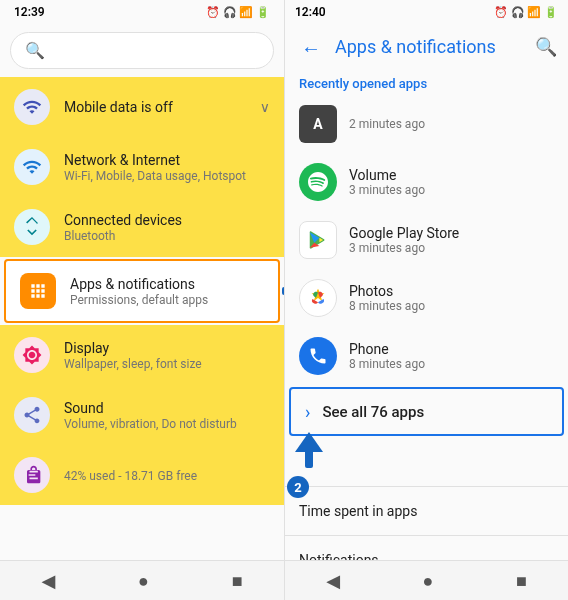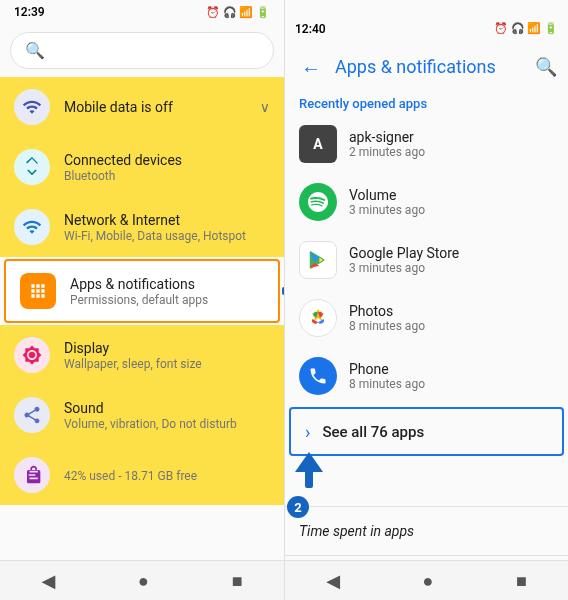--- a/index.html
+++ b/index.html
@@ -137,22 +137,22 @@
       background: #fafafa;
       display: flex;
       flex-direction: column;
       height: 600px;
       border-left: 1px solid #e0e0e0;
     }
 
     .status-bar-right {
       display: flex;
       justify-content: space-between;
-      align-items: flex-start;
-      padding: 22px 10px;
+      align-items: center;
+      padding: 4px 10px;
       background: #fafafa;
       height: 24px;
     }
 
     .header-right {
       display: flex;
       align-items: center;
       padding: 8px 10px;
       background: #fafafa;
       gap: 8px;
@@ -250,21 +250,20 @@
       height: 1px;
       background: #e0e0e0;
       margin: 4px 0;
     }
 
     .other-item {
       display: flex;
       flex-direction: column;
       padding: 12px 14px;
       cursor: pointer;
-      font-style: italic;
     }
 
     .other-item-title {
       font-size: 14px;
       color: #212121;
     }
 
     
     .icon-apk { background: #424242; }
   </style>
@@ -295,40 +294,40 @@
             <path d="M1 9l2 2c4.97-4.97 13.03-4.97 18 0l2-2C16.93 2.93 7.08 2.93 1 9zm8 8l3 3 3-3c-1.65-1.66-4.34-1.66-6 0zm-4-4l2 2c2.76-2.76 7.24-2.76 10 0l2-2C15.14 9.14 8.87 9.14 5 13z"></path>
           </svg>
       </div>
       <div class="settings-item-text">
         <div class="settings-item-title">Mobile data is off</div>
       </div>
       <span class="chevron-down">∨</span>
     </div>
 
     <div class="settings-item">
+      <div class="settings-item-icon icon-network">
+        <svg width="20" height="20" viewBox="0 0 24 24" fill="#1976d2">
+            <path d="M1 9l2 2c4.97-4.97 13.03-4.97 18 0l2-2C16.93 2.93 7.08 2.93 1 9zm8 8l3 3 3-3c-1.65-1.66-4.34-1.66-6 0zm-4-4l2 2c2.76-2.76 7.24-2.76 10 0l2-2C15.14 9.14 8.87 9.14 5 13z"></path>
+          </svg>
+      </div>
+      <div class="settings-item-text">
+        <div class="settings-item-title">Network &amp; Internet</div>
+        <div class="settings-item-subtitle">Wi-Fi, Mobile, Data usage, Hotspot</div>
+      </div>
+    </div>
+
+    <div class="settings-item">
       <div class="settings-item-icon icon-devices" style="background:#e0f7fa;">
         <svg width="20" height="20" viewBox="0 0 24 24" fill="#00838f">
             <path d="M17.71 7.71L12 2l-5.71 5.71-1.41-1.41L12 0l7.12 7.12-1.41 1.59zM12 22l-5.71-5.71 1.41-1.41L12 19.17l4.29-4.29 1.42 1.42L12 22z"></path>
           </svg>
       </div>
       <div class="settings-item-text">
         <div class="settings-item-title">Connected devices</div>
         <div class="settings-item-subtitle">Bluetooth</div>
-      </div>
-    </div>
-
-    <div class="settings-item">
-      <div class="settings-item-icon icon-network">
-        <svg width="20" height="20" viewBox="0 0 24 24" fill="#1976d2">
-            <path d="M1 9l2 2c4.97-4.97 13.03-4.97 18 0l2-2C16.93 2.93 7.08 2.93 1 9zm8 8l3 3 3-3c-1.65-1.66-4.34-1.66-6 0zm-4-4l2 2c2.76-2.76 7.24-2.76 10 0l2-2C15.14 9.14 8.87 9.14 5 13z"></path>
-          </svg>
-      </div>
-      <div class="settings-item-text">
-        <div class="settings-item-title">Network &amp; Internet</div>
-        <div class="settings-item-subtitle">Wi-Fi, Mobile, Data usage, Hotspot</div>
       </div>
     </div>
 
     <div class="settings-item highlighted" style="position:relative;">
       <div class="settings-item-icon icon-apps" style="background:#ff8c00; border-radius:8px;">
         <svg width="20" height="20" viewBox="0 0 24 24" fill="#fff">
             <path d="M4 8h4V4H4v4zm6 12h4v-4h-4v4zm-6 0h4v-4H4v4zm0-6h4v-4H4v4zm6 0h4v-4h-4v4zm6-10v4h4V4h-4zm-6 4h4V4h-4v4zm6 6h4v-4h-4v4zm0 6h4v-4h-4v4z"></path>
           </svg>
       </div>
       <div class="settings-item-text">
@@ -409,21 +408,20 @@
     <span class="search-btn-right">🔍</span>
   </div>
 
   <div class="section-label">Recently opened apps</div>
 
   <div class="app-list">
 
     <div class="app-item">
       <div class="app-icon icon-apk" style="background:#424242; color:#fff; font-size:14px; font-weight:bold; border-radius:6px;">A</div>
       <div class="app-info">
-        <div class="app-name">apk-signer</div>
         <div class="app-time">2 minutes ago</div>
       </div>
     </div>
 
     <div class="app-item">
       <div class="app-icon" style="background:#1db954; border-radius:50%; display:flex; align-items:center; justify-content:center;">
         <svg width="24" height="24" viewBox="0 0 24 24" fill="white">
             <path d="M12 2C6.48 2 2 6.48 2 12s4.48 10 10 10 10-4.48 10-10S17.52 2 12 2zm4.64 14.36c-.2.32-.63.42-.95.2-2.6-1.59-5.87-1.95-9.72-1.07-.37.09-.74-.14-.83-.52-.09-.37.14-.74.52-.83 4.21-.96 7.82-.55 10.73 1.24.32.2.42.62.25.98zm1.23-2.74c-.25.4-.78.53-1.18.27-2.97-1.82-7.5-2.35-11.02-1.28-.43.13-.88-.11-1.01-.54-.13-.43.11-.88.54-1.01 4.02-1.22 9.01-.62 12.42 1.47.4.25.53.78.25 1.09zm.1-2.85C14.5 8.71 8.5 8.5 5.17 9.5c-.52.16-1.06-.14-1.22-.65-.16-.52.14-1.06.65-1.22 3.82-1.16 10.16-.93 14.17 1.55.47.28.62.88.35 1.35-.28.47-.88.62-1.35.35z"></path>
           </svg>
       </div>

